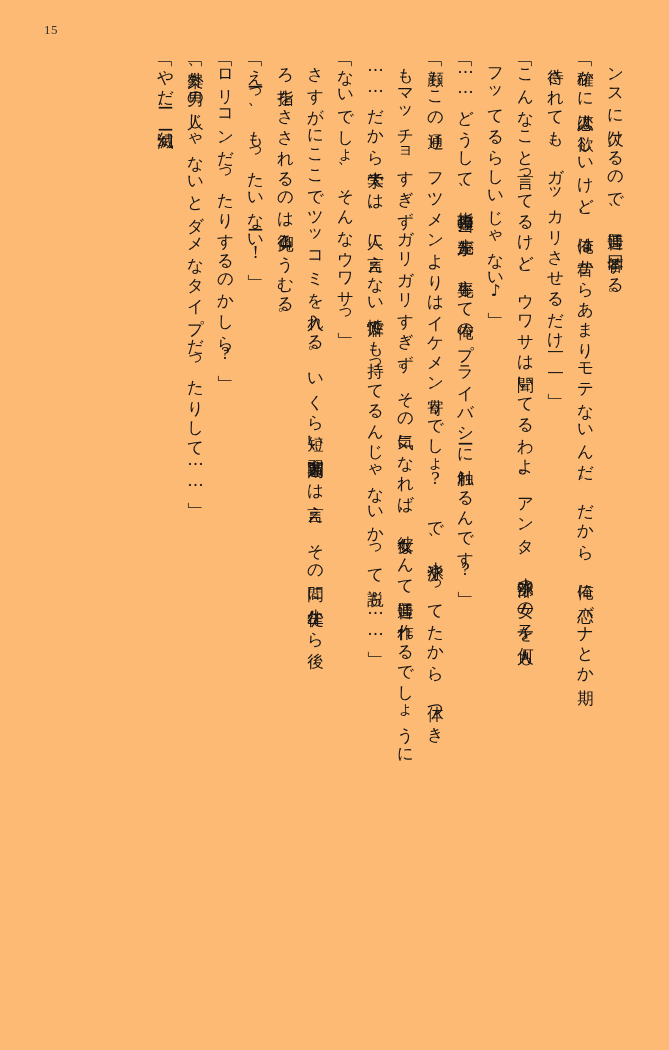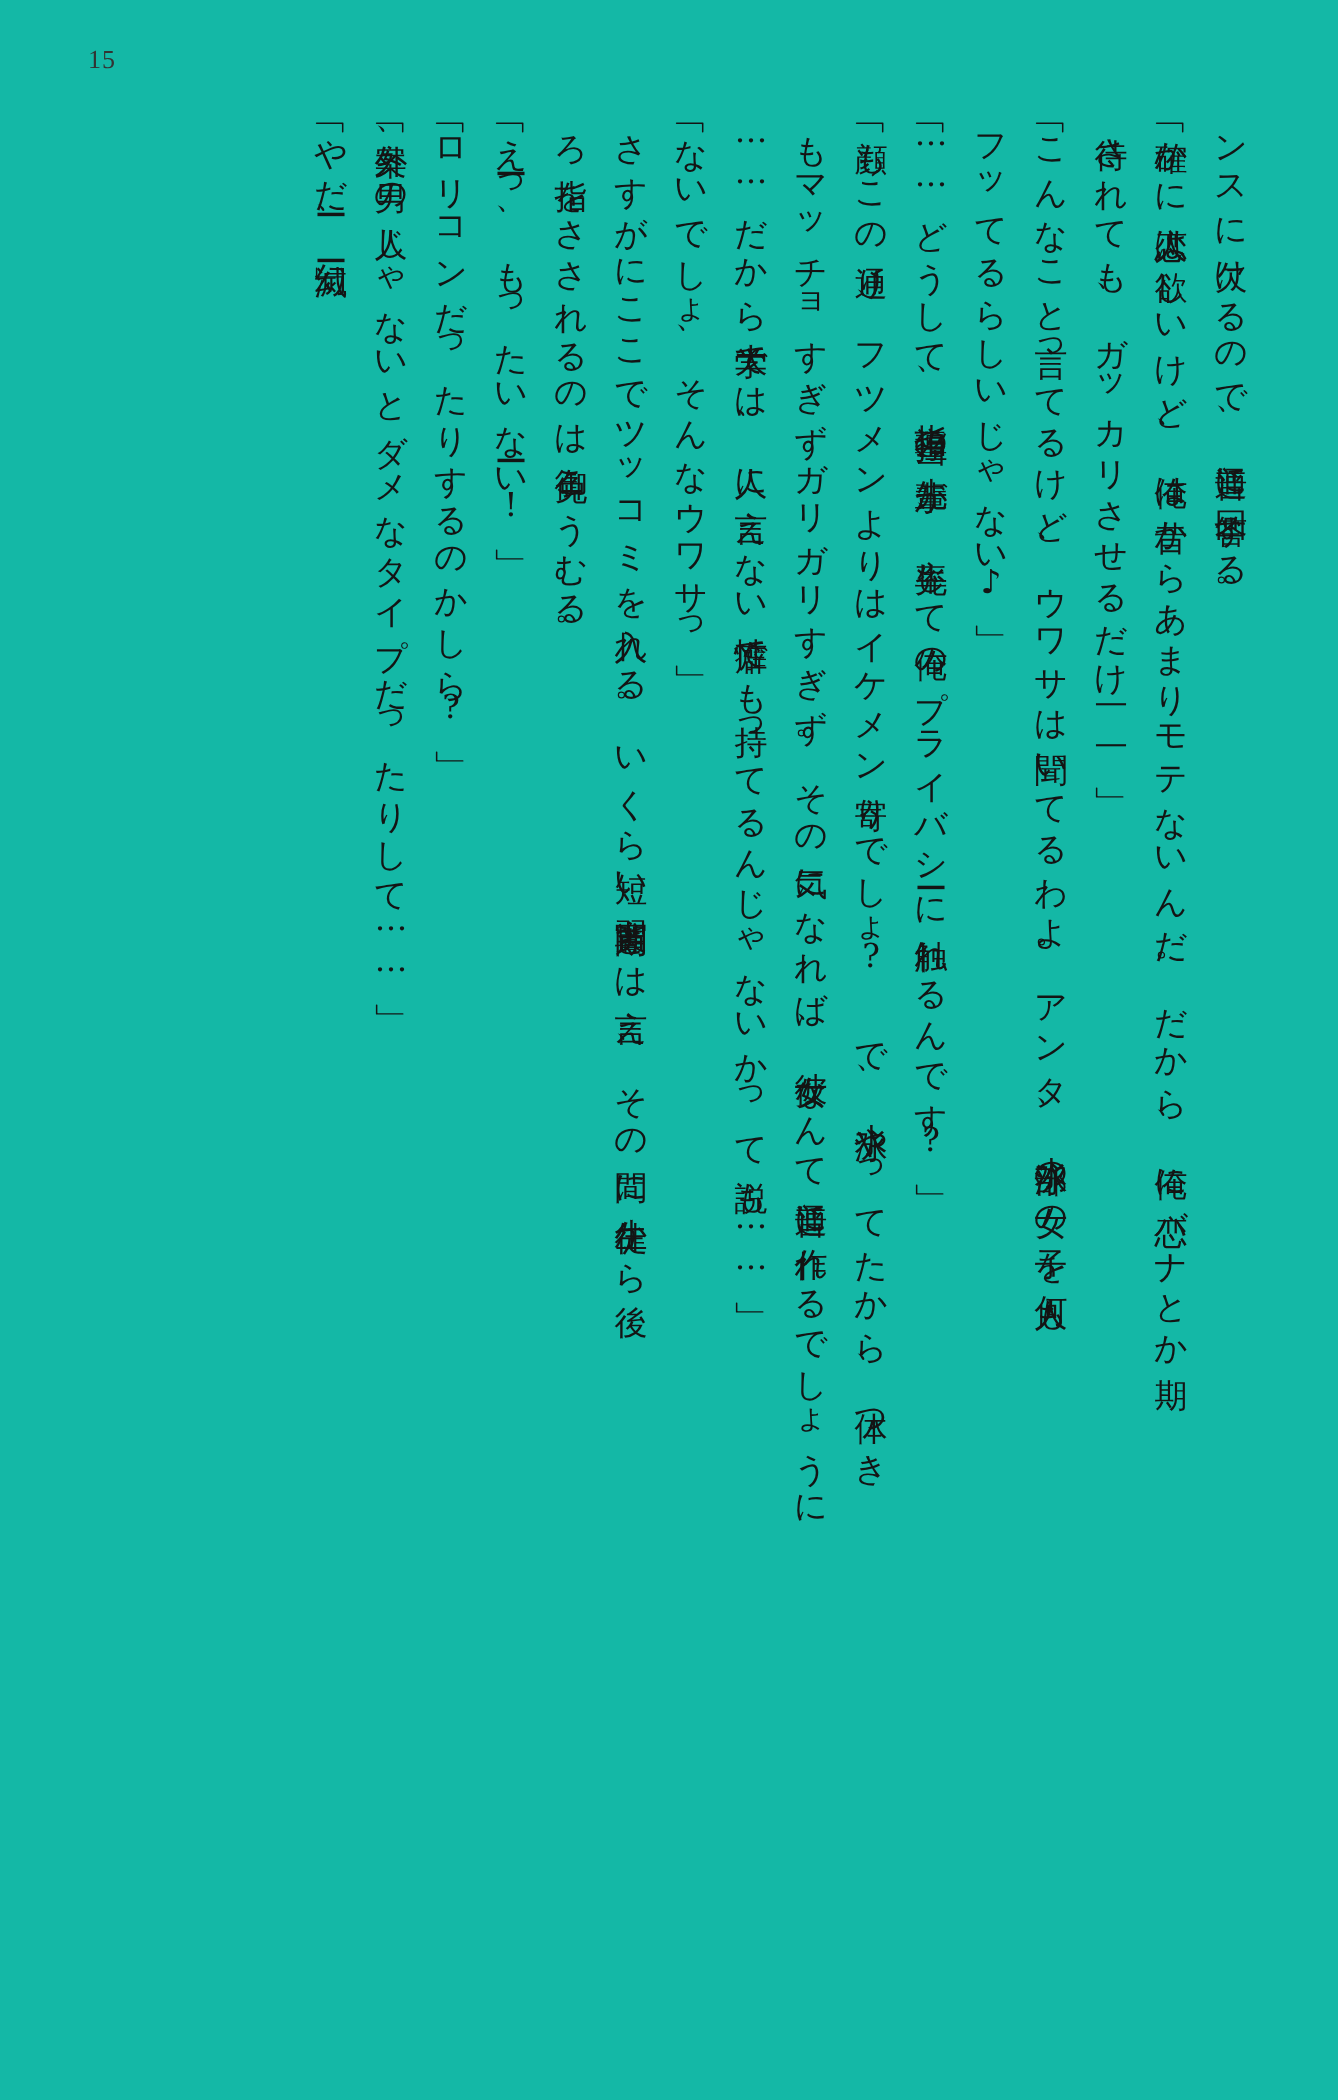--- a/index.html
+++ b/index.html
@@ -12,21 +12,21 @@
     height: 1050px;
     position: relative;
     font-family: "DejaVu Serif", "Liberation Serif", serif;
     color: #1a1a1a;
     overflow: hidden;
   }
 
   .page {
     position: absolute;
     inset: 0;
-    background: #14b8a6;
+    background: #fdba74;
   }
 
   .page-number {
     position: absolute;
     top: 22px;
     left: 44px;
     font-size: 13px;
     font-family: "Liberation Serif", serif;
     color: #333;
     letter-spacing: 0.5px;

